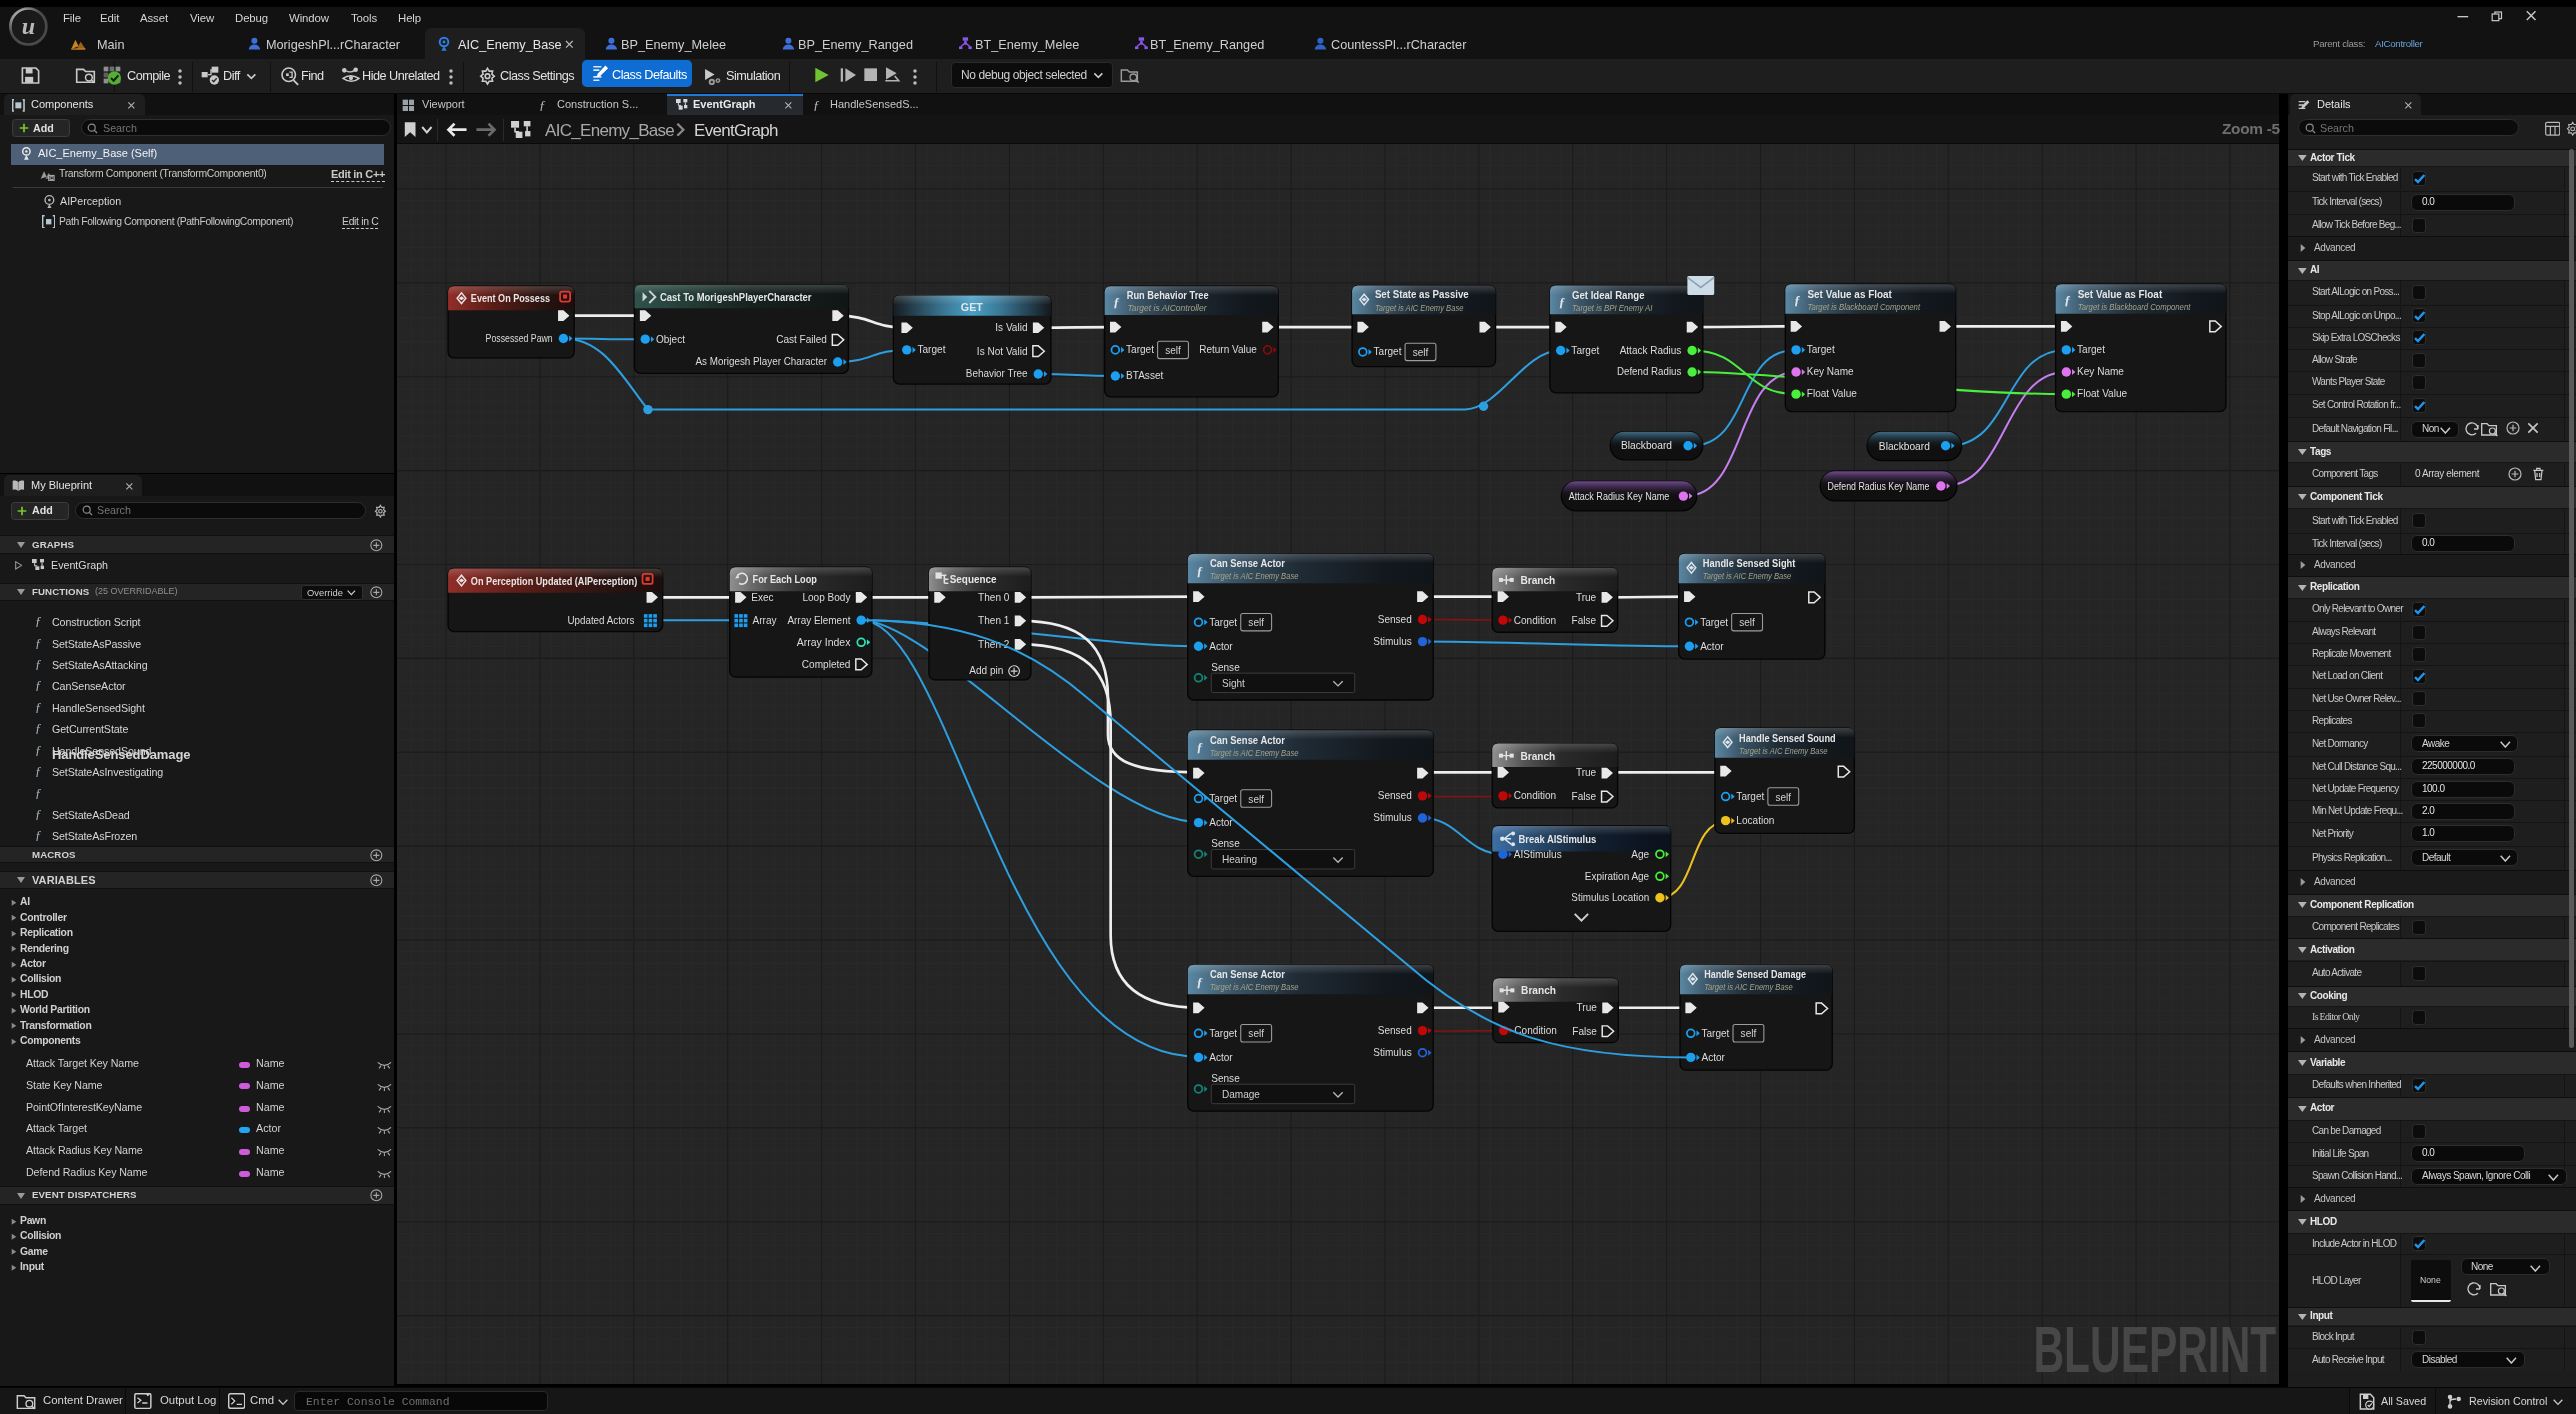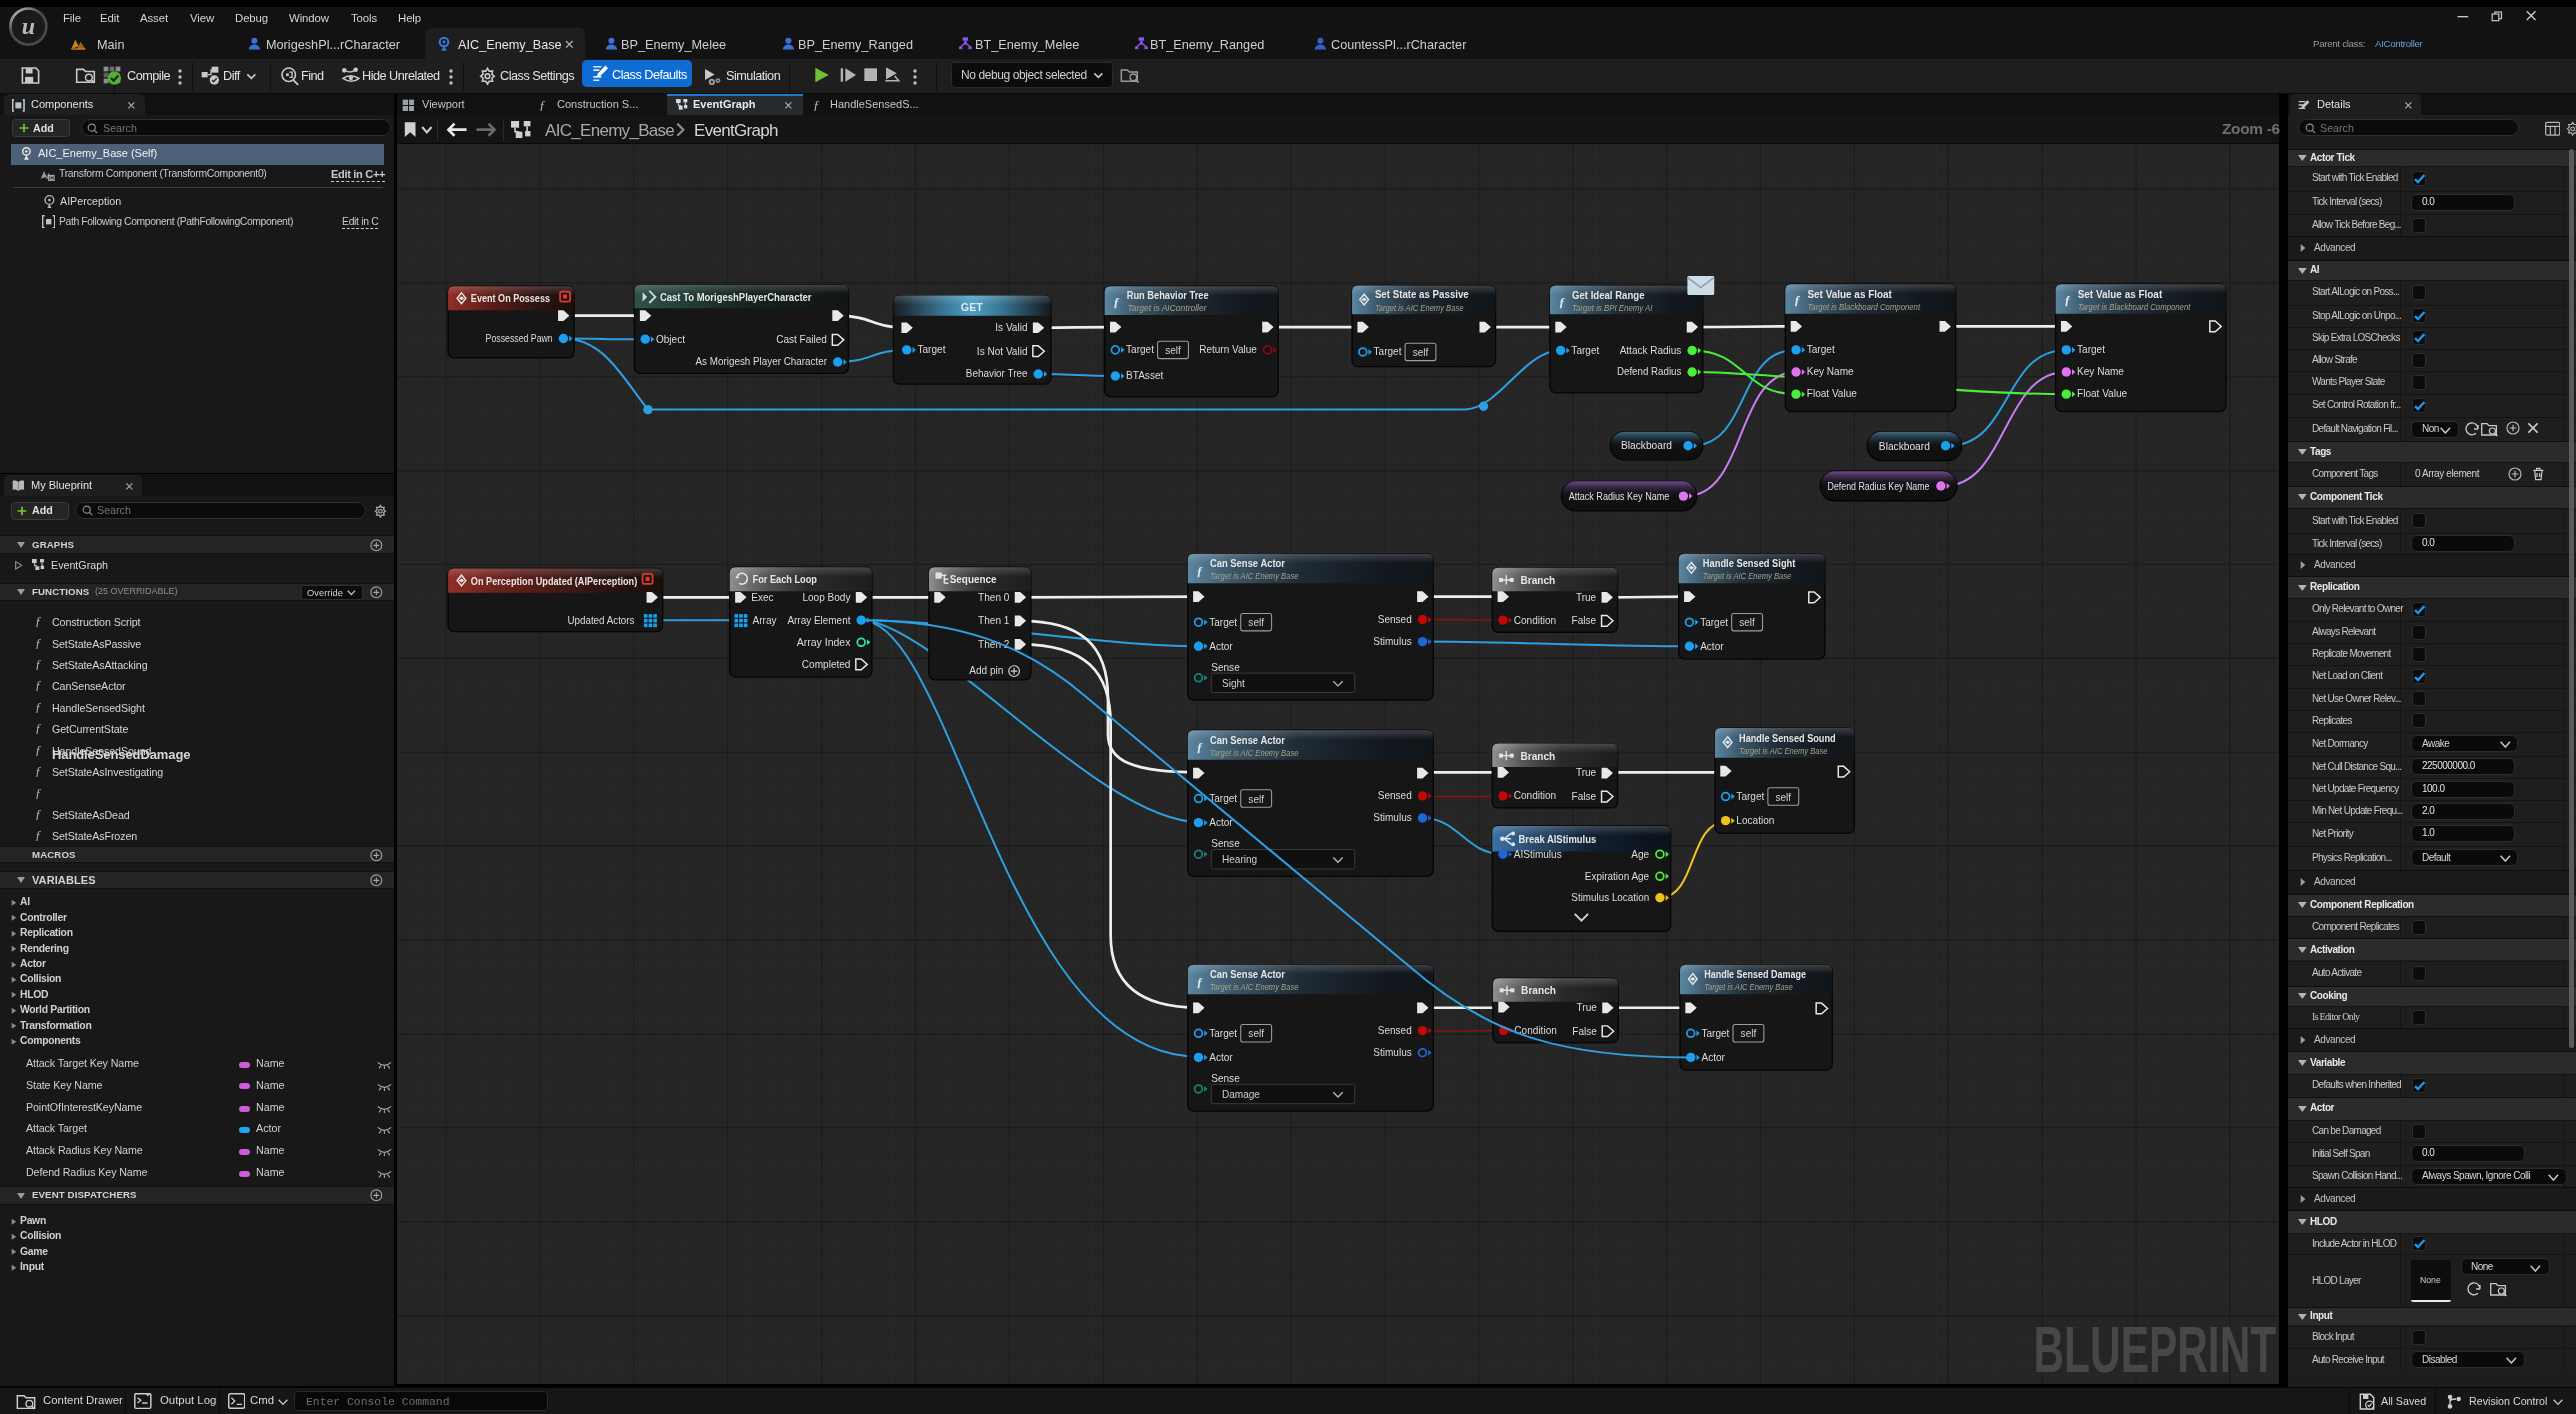--- a/index.html
+++ b/index.html
@@ -510,21 +510,21 @@
       <rect x="7" y="16" width="10" height="10"></rect>
       <rect x="21" y="15" width="8" height="8"></rect>
     </g>
     <path d="M6 10 v6 h6 M24 8 v8" stroke="#d0d0d0" stroke-width="2.4" fill="none"></path>
   </svg>
 <div class="txt" style="left:545px;top:121px;font-size:17px;color:#a8a8a8;font-weight:normal;letter-spacing:-0.7px;">AIC_Enemy_Base</div>
 <svg class="abs" style="left:676px;top:123px" width="9.4" height="13.4" viewBox="0 0 14 20">
     <path d="M2 1 l9 9 l-9 9" stroke="#8a8a8a" stroke-width="3.4" fill="none"></path>
   </svg>
 <div class="txt" style="left:694px;top:121px;font-size:17px;color:#d4d4d4;font-weight:normal;letter-spacing:-0.7px;">EventGraph</div>
-<div class="txt" style="left:2222px;top:120px;font-size:15.4px;color:#6f6f6f;font-weight:bold;letter-spacing:-0.3px;">Zoom -6</div>
+<div class="txt" style="left:2222px;top:120px;font-size:15.4px;color:#6f6f6f;font-weight:bold;letter-spacing:-0.3px;">Zoom -5</div>
 <div class="abs" style="left:397px;top:144px;width:1882px;height:1240px;background:#252525;overflow:hidden;"></div>
 <svg class="abs" style="left:397px;top:144px" width="1882" height="1240" viewBox="592 215 2806 1849" font-family="Liberation Sans, sans-serif">
     <defs>
       <linearGradient id="hred" x1="0" y1="0" x2="1" y2="0">
         <stop offset="0" stop-color="#912e28"></stop>
         <stop offset="0.35" stop-color="#5a1d18"></stop>
         <stop offset="0.75" stop-color="#281310"></stop>
         <stop offset="1" stop-color="#1b0e0c"></stop>
       </linearGradient>
       <linearGradient id="hblue" x1="0" y1="0" x2="1" y2="0">
@@ -1323,21 +1323,21 @@
   </svg>
 <div class="txt" style="left:2310px;top:1102px;font-size:10px;color:#e8e8e8;font-weight:bold;letter-spacing:-0.4px;">Actor</div>
 <div class="abs" style="left:2288px;top:1120px;width:288px;height:23px;background:#1e1e1e;border-top:0.7px solid #141414;"></div>
 <div class="abs" style="left:2400px;top:1120px;width:0.7px;height:23px;background:#141414"></div>
 <div class="abs" style="left:2564px;top:1120px;width:0.7px;height:23px;background:#141414"></div>
 <div class="txt" style="left:2312px;top:1125px;font-size:10px;color:#c9c9c9;font-weight:normal;letter-spacing:-0.7px;">Can be Damaged</div>
 <div class="abs" style="left:2412px;top:1124px;width:14px;height:14.8px;background:#0c0c0c;border:0.9px solid #2e2e2e;border-radius:3.4px;"></div>
 <div class="abs" style="left:2288px;top:1142px;width:288px;height:23px;background:#1e1e1e;border-top:0.7px solid #141414;"></div>
 <div class="abs" style="left:2400px;top:1142px;width:0.7px;height:23px;background:#141414"></div>
 <div class="abs" style="left:2564px;top:1142px;width:0.7px;height:23px;background:#141414"></div>
-<div class="txt" style="left:2312px;top:1148px;font-size:10px;color:#c9c9c9;font-weight:normal;letter-spacing:-0.7px;">Initial Self Span</div>
+<div class="txt" style="left:2312px;top:1148px;font-size:10px;color:#c9c9c9;font-weight:normal;letter-spacing:-0.7px;">Initial Life Span</div>
 <div class="abs" style="left:2411px;top:1145px;width:114px;height:17px;background:#0a0a0a;border:0.7px solid #2c2c2c;border-radius:6px;"></div>
 <div class="txt" style="left:2422px;top:1147px;font-size:10px;color:#e4e4e4;font-weight:normal;letter-spacing:-0.5px;">0.0</div>
 <div class="abs" style="left:2288px;top:1165px;width:288px;height:22px;background:#1e1e1e;border-top:0.7px solid #141414;"></div>
 <div class="abs" style="left:2400px;top:1165px;width:0.7px;height:22px;background:#141414"></div>
 <div class="abs" style="left:2564px;top:1165px;width:0.7px;height:22px;background:#141414"></div>
 <div class="txt" style="left:2312px;top:1170px;font-size:10px;color:#c9c9c9;font-weight:normal;letter-spacing:-0.7px;">Spawn Collision Hand...</div>
 <div class="abs" style="left:2411px;top:1168px;width:156px;height:17.4px;background:#0a0a0a;border:0.7px solid #2c2c2c;border-radius:6px;"></div>
 <div class="txt" style="left:2422px;top:1170px;font-size:10px;color:#d8d8d8;font-weight:normal;letter-spacing:-0.5px;">Always Spawn, Ignore Colli</div>
 <svg class="abs" style="left:2548px;top:1174px" width="10.7" height="7.4" viewBox="0 0 16 11">
     <path d="M1 1 l7 8 l7 -8" stroke="#c8c8c8" stroke-width="2.2" fill="none"></path>

